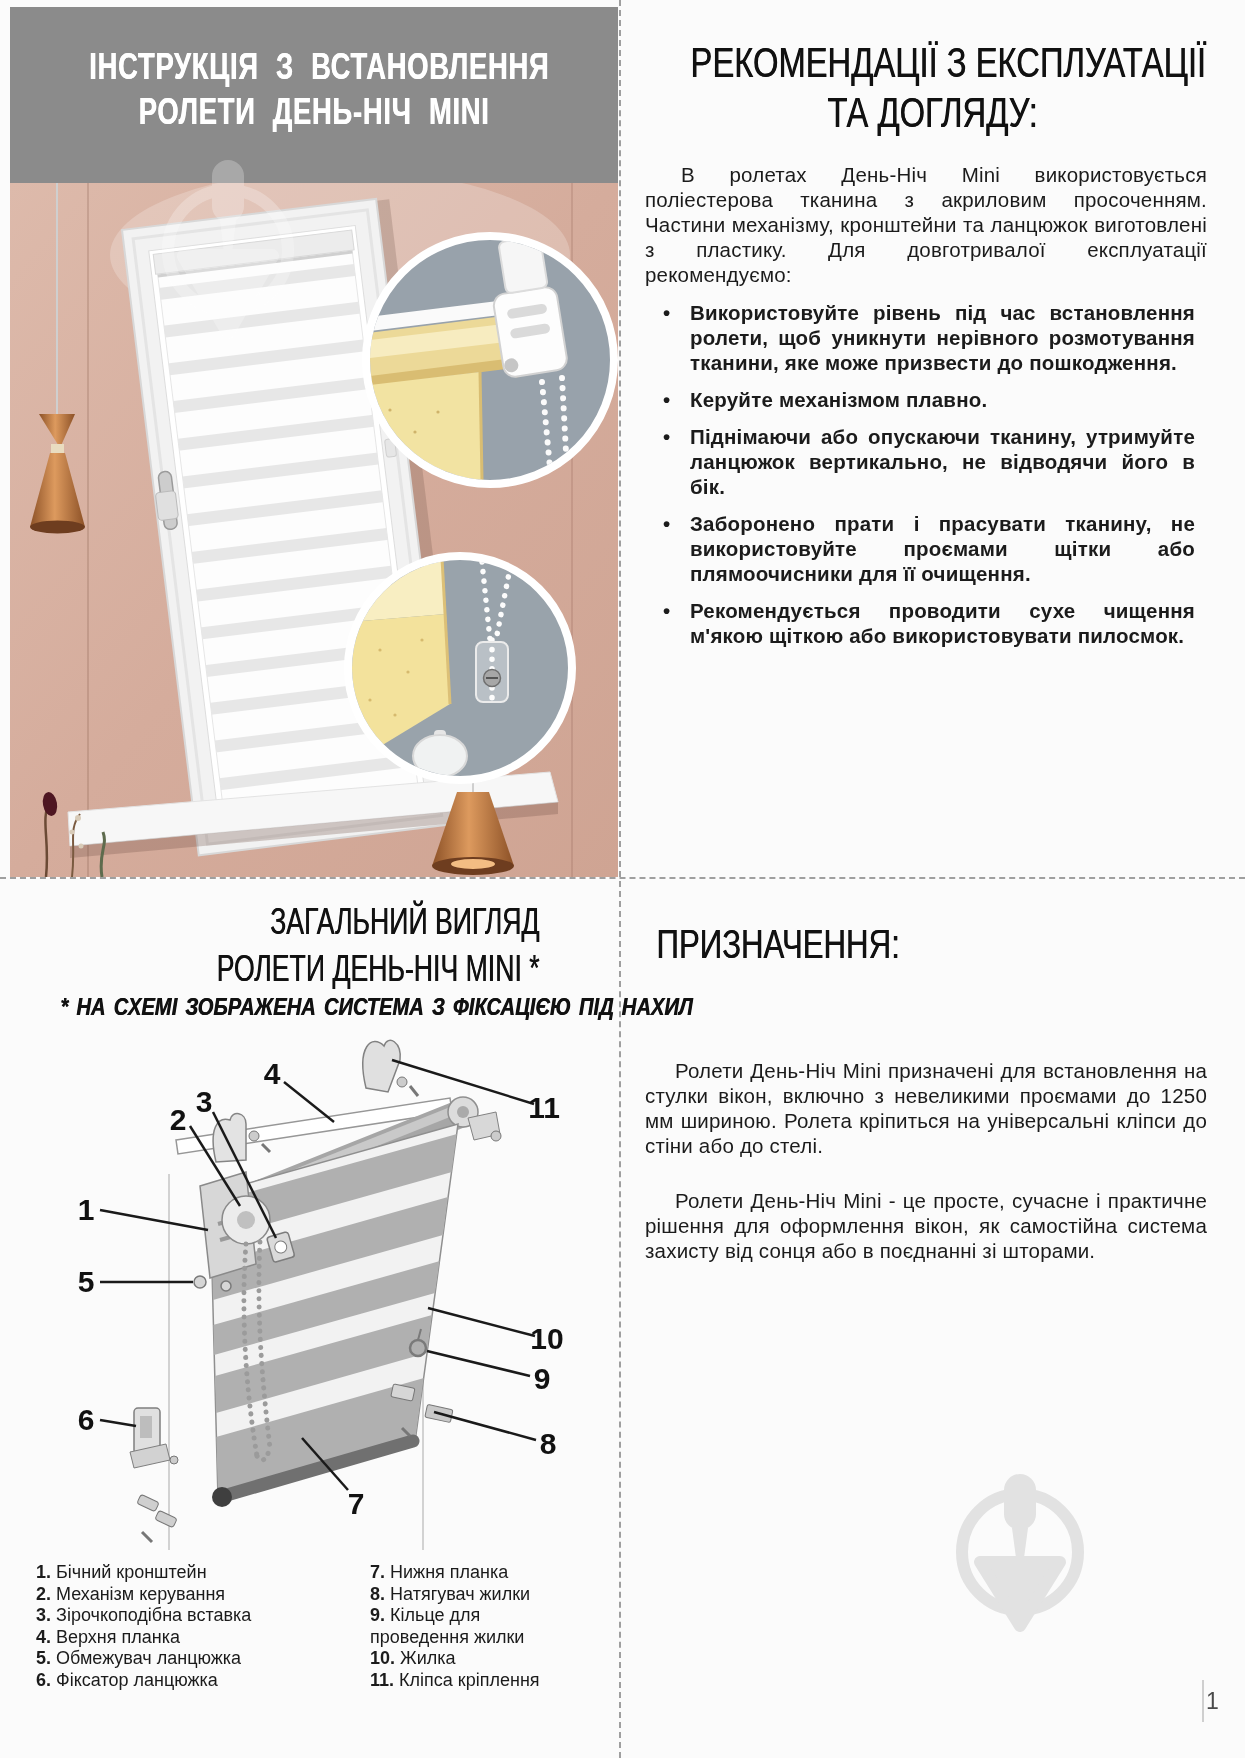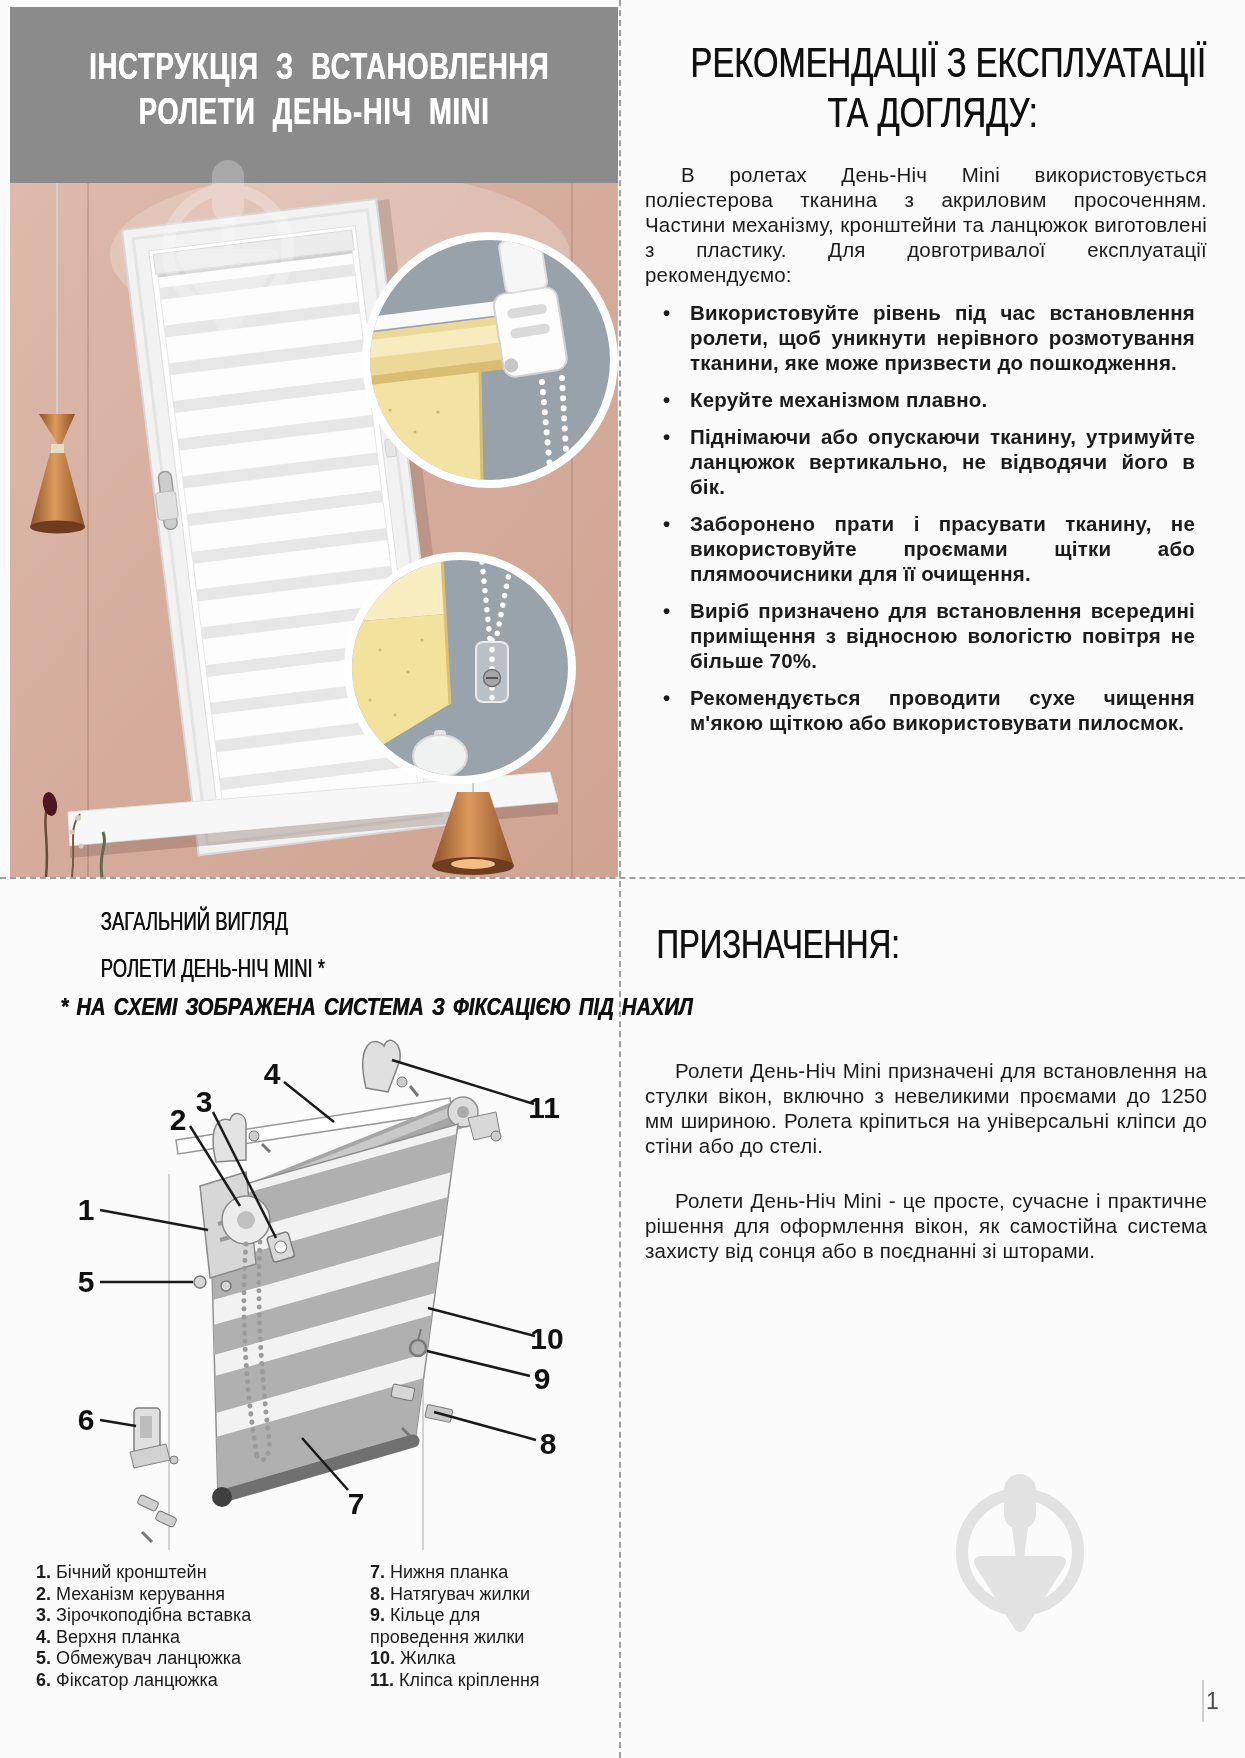--- a/index.html
+++ b/index.html
@@ -19,21 +19,21 @@
       font-size:37px;line-height:45px;font-weight:700;word-spacing:12px;letter-spacing:1px;z-index:5;}
   
   #care-title{left:622px;top:38px;width:621px;text-align:center;font-size:42px;line-height:50px;}
   .bodytext{font-size:20.5px;line-height:25px;letter-spacing:0.2px;color:#1b1b1b;
             text-align:justify;text-align-last:left;}
   #care-intro{left:645px;top:162px;width:562px;text-indent:36px;}
   #care-list{left:645px;top:288px;width:562px;margin:0;padding:0;list-style:none;}
   #care-list li{position:relative;padding-left:33px;margin:12px;font-weight:bold;}
   #care-list li::before{content:"•";position:absolute;left:6px;top:0;}
   
-  #ov-title{left:0;top:898px;width:620px;text-align:left;font-size:25px;line-height:47px;margin-left:20px;}
+  #ov-title{left:0;top:898px;width:620px;text-align:right;font-size:36px;line-height:47px;}
   #ov-sub{left:0;top:993px;width:620px;text-align:center;font-size:24px;font-weight:700;font-style:italic;}
   #ov-sub .cond{transform:scaleX(0.84);word-spacing:3px;}
   #diagram{left:50px;top:1024px;width:520px;height:530px;}
   .legend{font-size:18px;line-height:21.5px;color:#1b1b1b;}
   .legend .lg-num{font-weight:700;}
   #legend-left{left:36px;top:1562px;width:300px;}
   #legend-right{left:370px;top:1562px;width:212px;}
   
   #purpose-title{left:622px;top:920px;width:621px;text-align:left;font-size:40px;line-height:48px;}
   #purpose-p1{left:645px;top:1058px;width:562px;text-indent:30px;}
@@ -195,21 +195,20 @@
 <div class="abs h-black" id="care-title">
   <span class="cond" style="display:block;transform:scaleX(0.78);">РЕКОМЕНДАЦІЇ З ЕКСПЛУАТАЦІЇ</span>
   <span class="cond" style="display:block;transform:scaleX(0.78);">ТА ДОГЛЯДУ:</span>
 </div>
 <div class="abs bodytext" id="care-intro">В ролетах День-Ніч Mini використовується поліестерова тканина з акриловим просоченням. Частини механізму, кронштейни та ланцюжок виготовлені з пластику. Для довготривалої експлуатації рекомендуємо:</div>
 <ul class="abs bodytext" id="care-list">
   <li>Використовуйте рівень під час встановлення ролети, щоб уникнути нерівного розмотування тканини, яке може призвести до пошкодження.</li>
   <li>Керуйте механізмом плавно.</li>
   <li>Піднімаючи або опускаючи тканину, утримуйте ланцюжок вертикально, не відводячи його в бік.</li>
   <li>Заборонено прати і прасувати тканину, не використовуйте проємами щітки або плямоочисники для її очищення.</li>
-  <li>Виріб призначено для встановлення всередині приміщення з відносною вологістю повітря не більше 70%.</li>
   <li>Рекомендується проводити сухе чищення м'якою щіткою або використовувати пилосмок.</li>
 </ul>
 
 <div class="abs h-black" id="ov-title">
   <span class="cond" style="display:block;">ЗАГАЛЬНИЙ ВИГЛЯД</span>
   <span class="cond" style="display:block;">РОЛЕТИ ДЕНЬ-НІЧ MINI *</span>
 </div>
 <div class="abs h-black" id="ov-sub">
   <span class="cond">* НА СХЕМІ ЗОБРАЖЕНА СИСТЕМА З ФІКСАЦІЄЮ ПІД НАХИЛ</span>
 </div>

